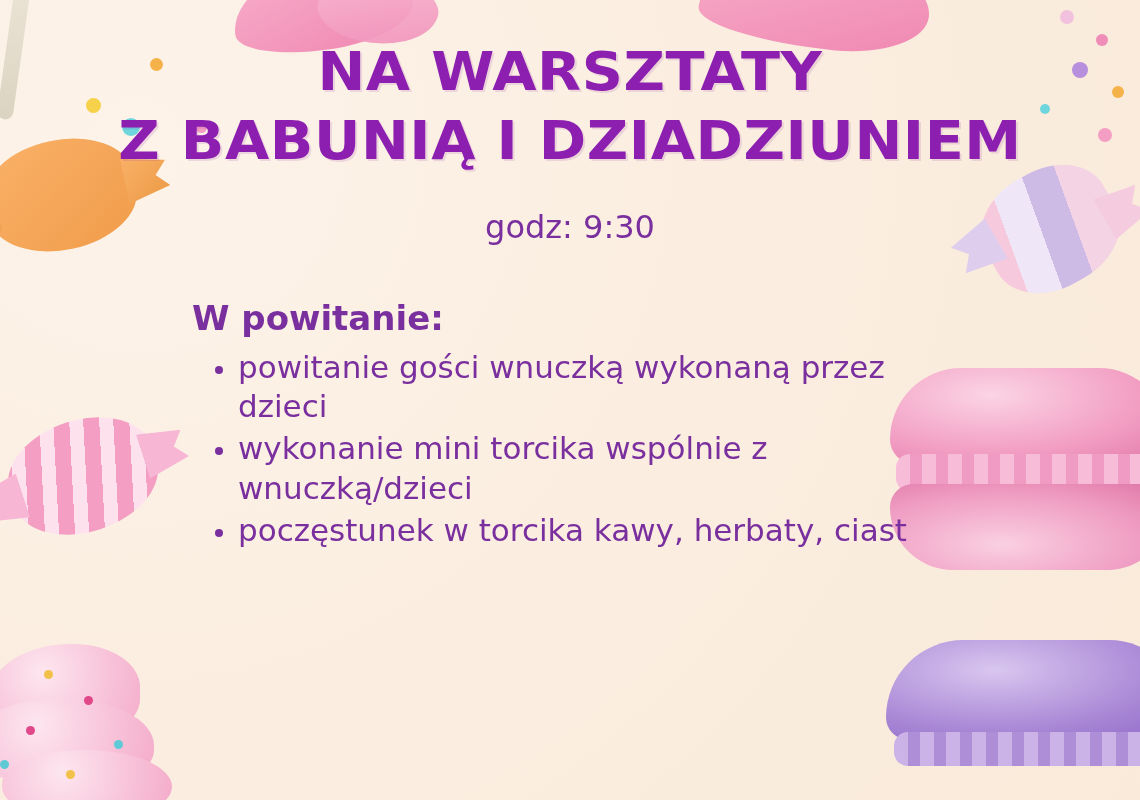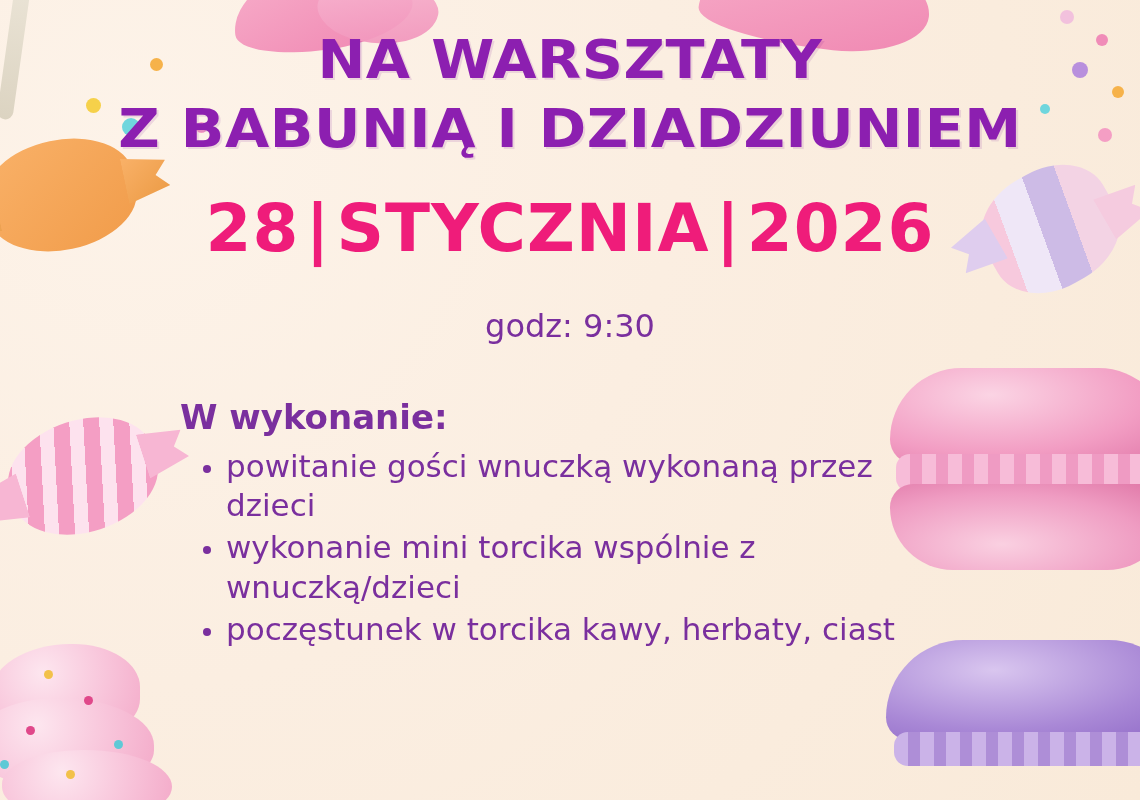--- a/index.html
+++ b/index.html
@@ -131,21 +131,21 @@
   }
   #cupcake .swirl-a { left: 10px; top: 14px; width: 150px; height: 96px; border-radius: 60% 50% 48% 52%; }
   #cupcake .swirl-b { left: -6px; top: 68px; width: 180px; height: 90px; border-radius: 52% 58% 46% 50%; }
   #cupcake .swirl-c { left: 22px; top: 120px; width: 170px; height: 72px; border-radius: 48% 52% 50% 50%; }
   .sprinkle { position: absolute; border-radius: 50%; }
 
   
   .content {
     position: absolute;
     inset: 0;
-    padding: 0;
+    padding: 12px;
   }
 
   .headline {
     text-align: center;
     color: #8c1fb0;
     font-family: "DejaVu Sans", sans-serif;
     font-weight: bold;
     letter-spacing: .5px;
     line-height: .98;
     text-shadow: 2px 2px 0 rgba(120,20,150,.12);
@@ -264,28 +264,25 @@
     <div class="sprinkle" style="left:20px;top:130px;width:9px;height:9px;background:#5fc9d6;"></div>
   </div>
 
   <div class="content">
 
     <div class="headline">
       <span class="line1">NA WARSZTATY</span>
       <span class="line2">Z BABUNIĄ I DZIADZIUNIEM</span>
     </div>
 
-    <div class="date-line">
-      <span>28</span><span class="sep">|</span><span>STYCZNIA</span><span class="sep">|</span><span>2026</span>
-    </div>
 
     <div class="time-line">godz: 9:30</div>
 
     <div class="program">
-      <div class="program-title">W wykonanie:</div>
+      <div class="program-title">W powitanie:</div>
       <ul>
         <li>powitanie gości wnuczką wykonaną przez dzieci</li>
         <li> wykonanie mini torcika wspólnie z wnuczką/dzieci</li>
         <li>poczęstunek w torcika kawy, herbaty, ciast</li>
       </ul>
     </div>
 
   </div>
 </div>
 

